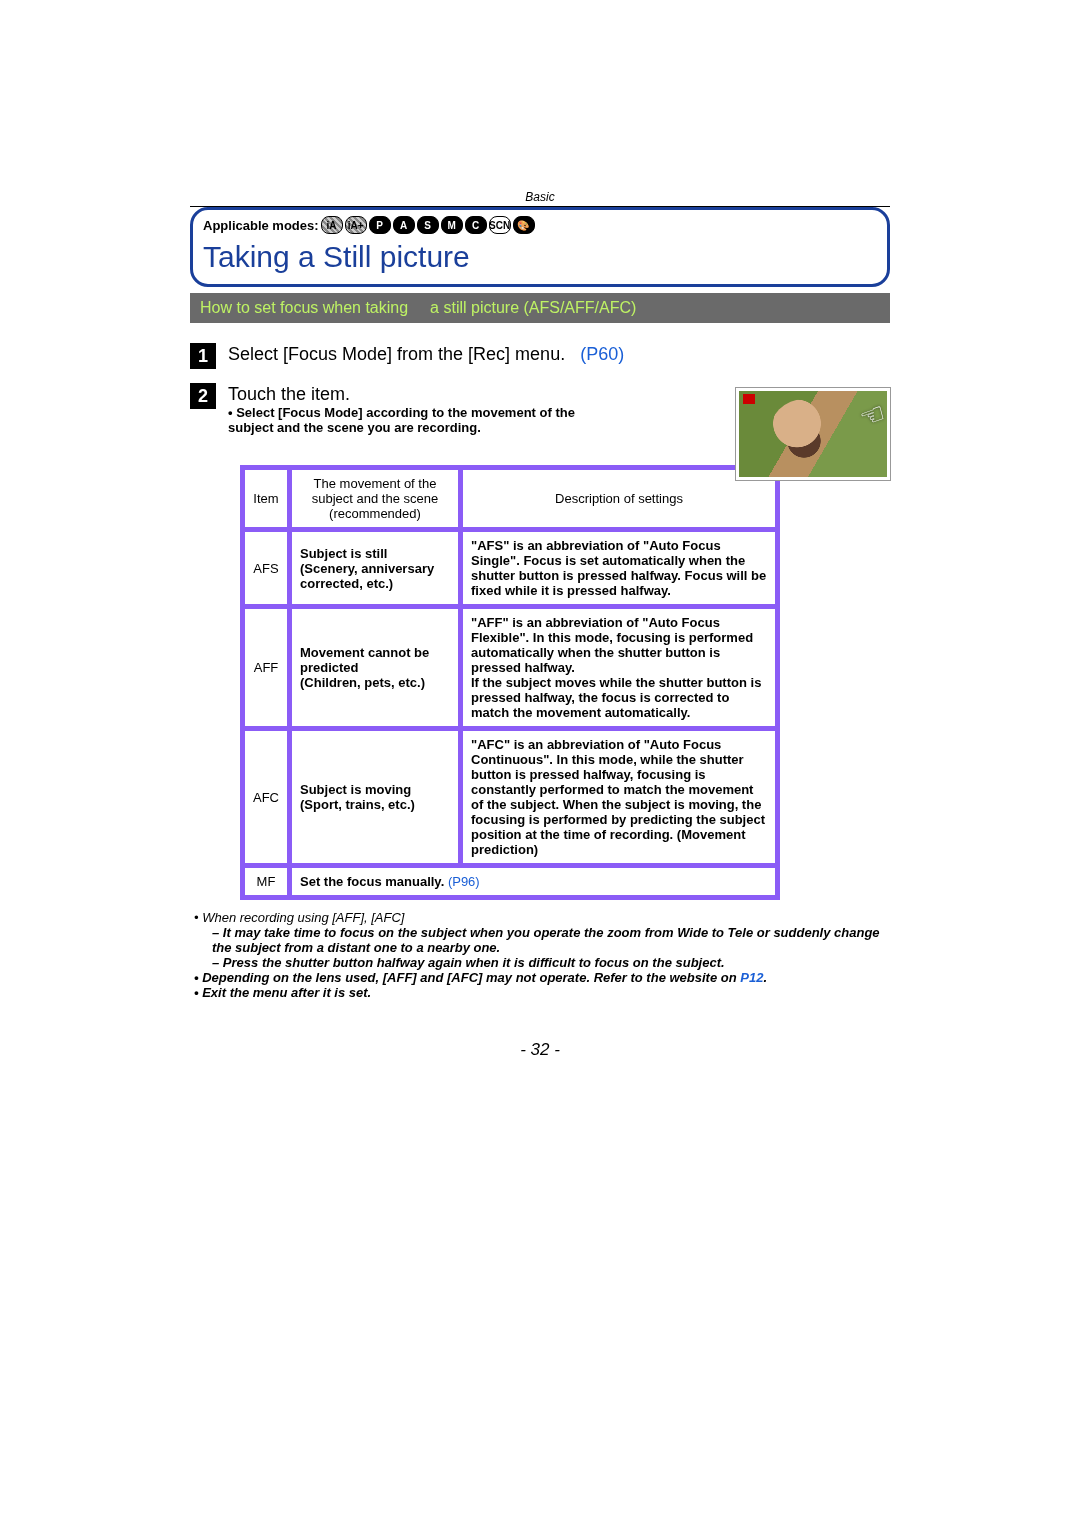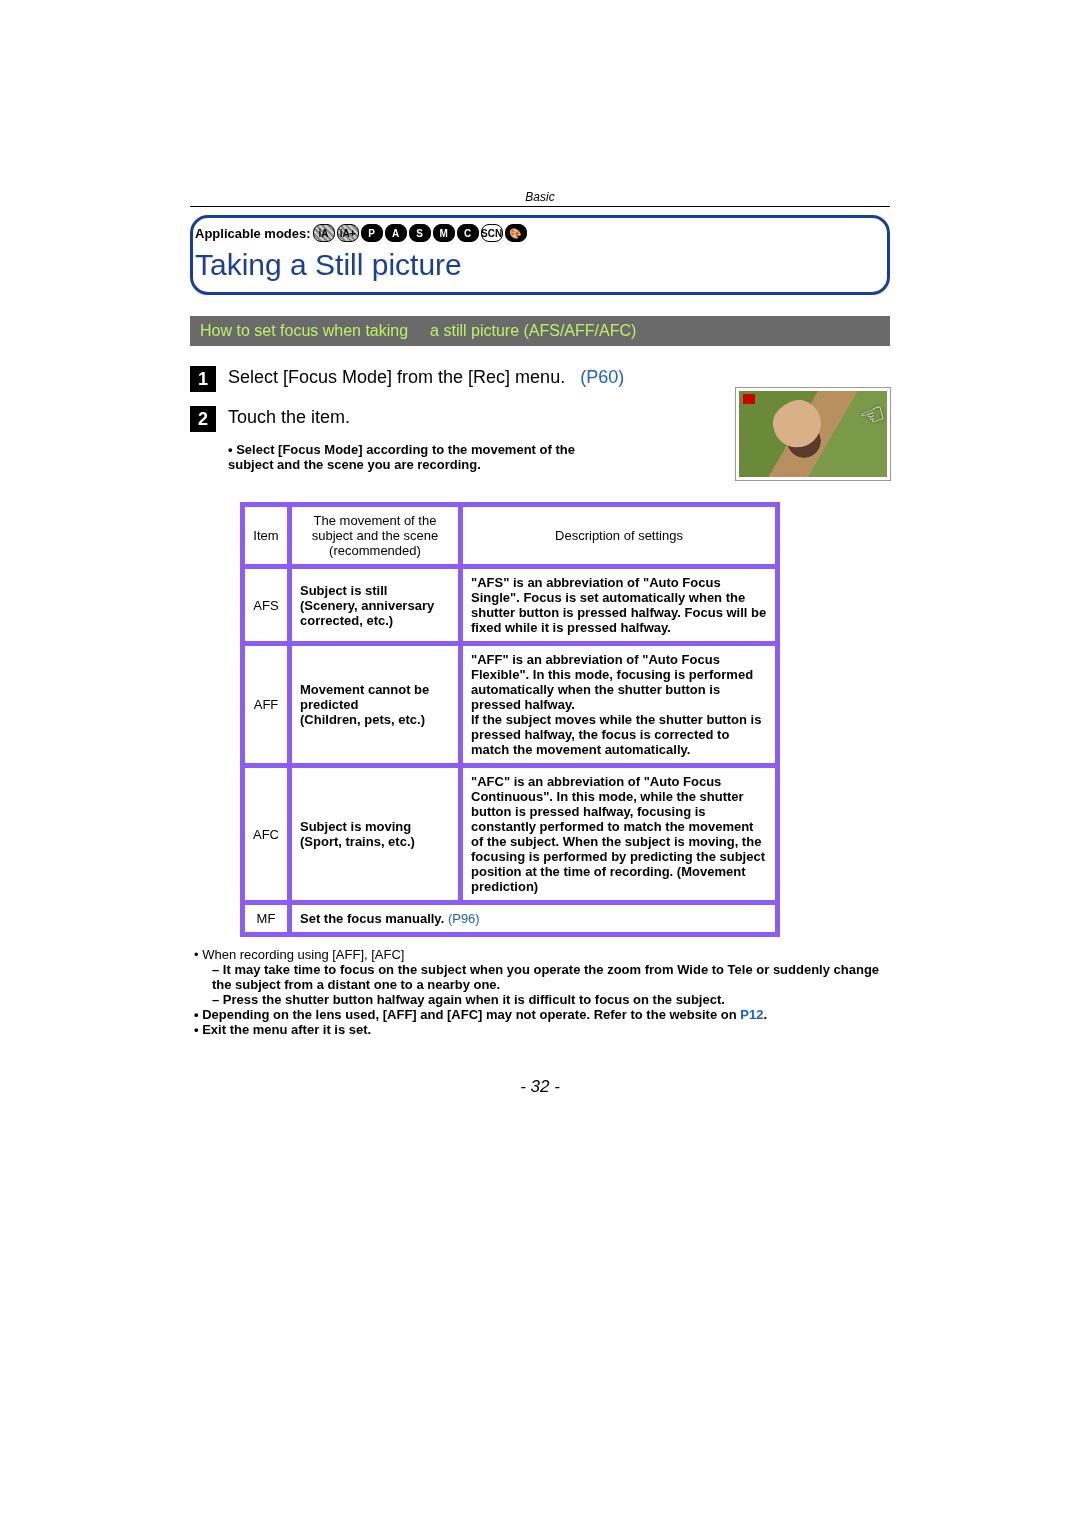--- a/index.html
+++ b/index.html
@@ -14,27 +14,26 @@
     width: 700px;
     margin: 190px auto 0 auto;
     position: relative;
   }
   .header-category {
     text-align: center;
     font-style: italic;
     font-size: 12px;
     border-bottom: 1px solid #000;
     padding-bottom: 2px;
-    margin-bottom: 8px;
   }
   .title-box {
     border: 3px solid #1a3f9a;
     border-radius: 18px;
-    padding: 6px 14px 10px 2px;
-    margin-bottom: 21px;
+    padding: 6px 14px 10px 10px;
+    margin-bottom: 6px;
   }
   .applicable-row {
     font-size: 13px;
     font-weight: bold;
     display: flex;
     align-items: center;
     gap: 0px;
   }
   .mode-icons {
     display: inline-flex;
@@ -102,21 +101,21 @@
     font-size: 18px;
     padding-top: 1px;
   }
   .link-ref {
     color: #1a5fd6;
     text-align: center;
   }
   .step-note {
     font-size: 13px;
     font-weight: bold;
-    margin-top: 14px;
+    margin-top: 0;
   }
   .thumb {
     position: absolute;
     right: 0;
     top: 198px;
     width: 148px;
     height: 86px;
     border: 3px solid #fff;
     box-shadow: 0 0 0 1px #999;
     background: linear-gradient(120deg, #6a8a3a 0 40%, #b89060 40% 60%, #7a9a4a 60% 100%);
@@ -164,20 +163,21 @@
   }
   table.focus-table td.center {
     text-align: center;
   }
   table.focus-table .bold {
     font-weight: bold;
   }
   .notes {
     font-size: 13px;
     margin: 8px 0 0 4px;
+    font-style: italic;
   }
   .notes ul {
     list-style: none;
     padding: 0;
     margin: 0;
   }
   .notes > ul > li::before {
     content: "• ";
   }
   .notes ul ul {

